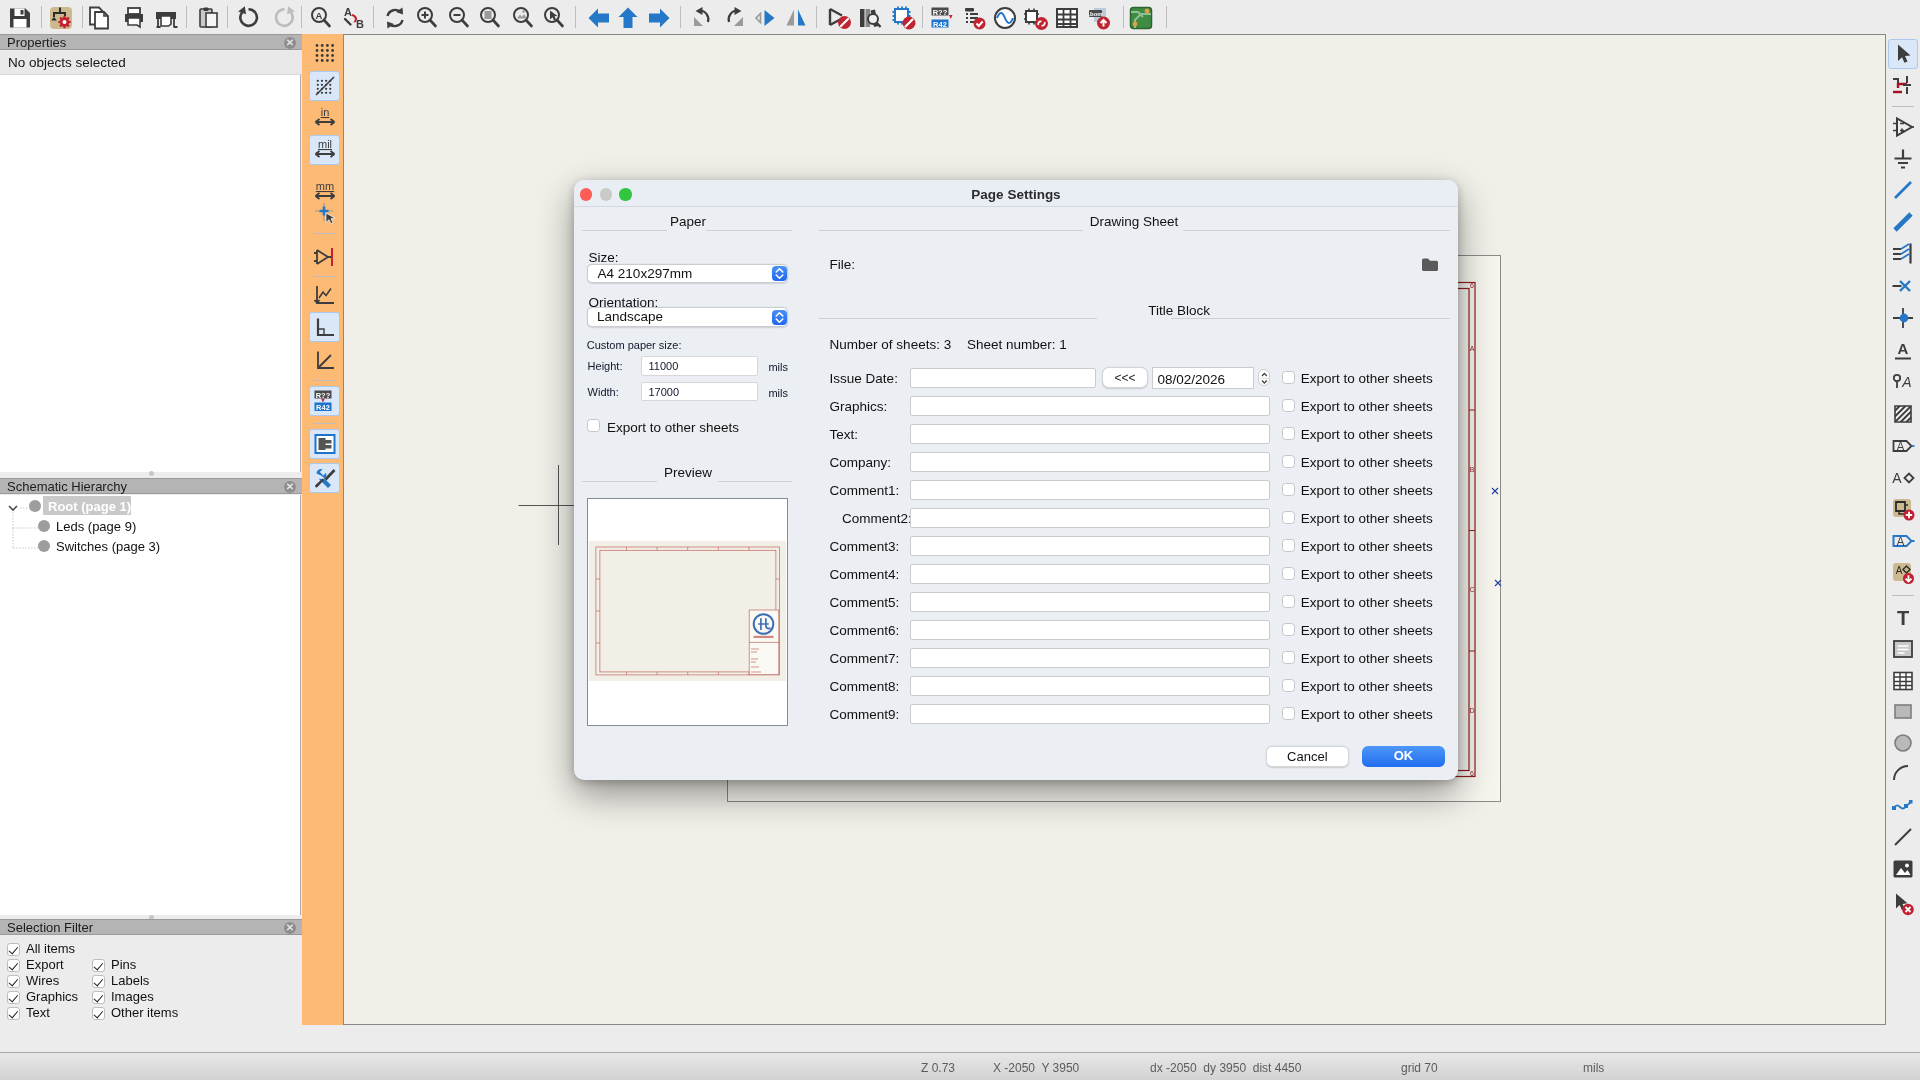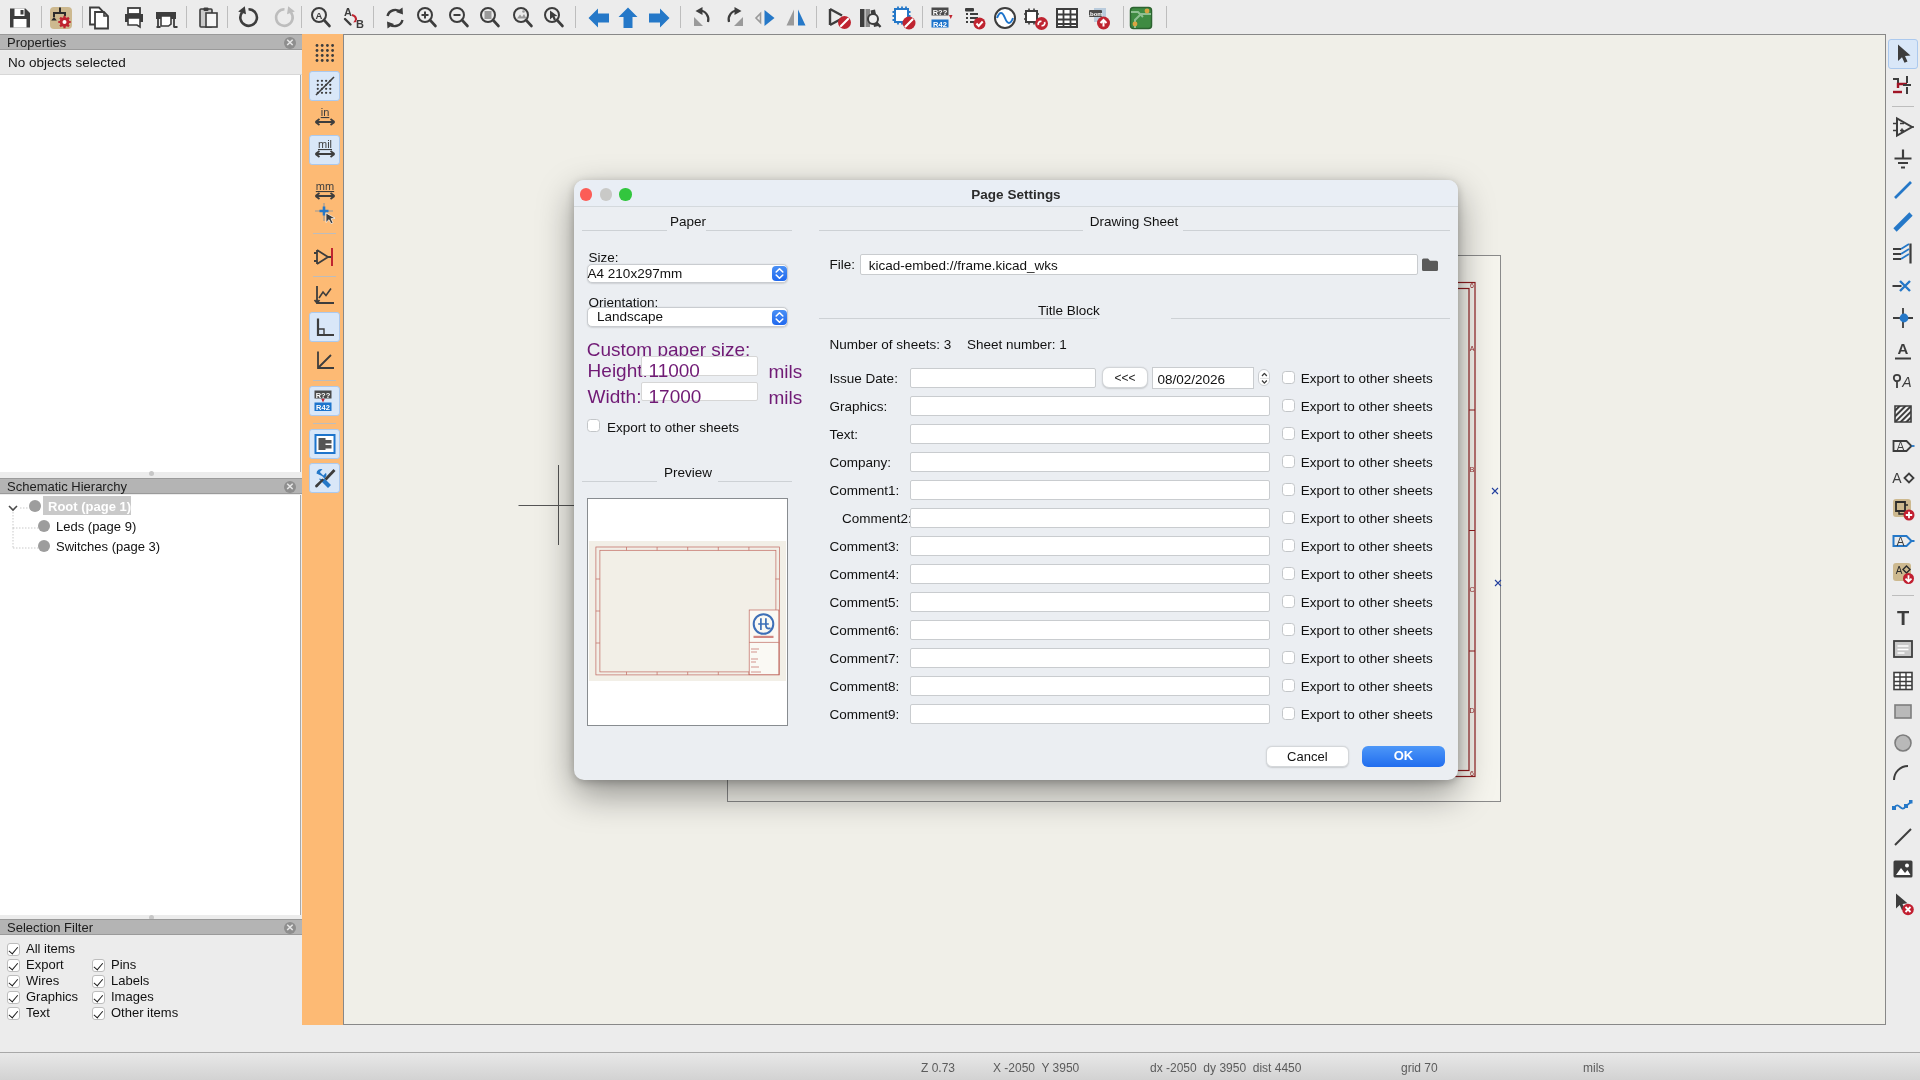--- a/index.html
+++ b/index.html
@@ -9,21 +9,21 @@
 .pclose{position:absolute;right:6px;top:2px;width:12px;height:12px;border-radius:50%;background:#8e8e8e;color:#e6e6e6;font-size:10px;line-height:12px;text-align:center;font-weight:bold}
 #canvas{position:absolute;left:343px;top:34px;width:1543px;height:991px;background:#f0efe8;border:1px solid #888}
 #lefttools{position:absolute;left:302px;top:34px;width:41px;height:991px;background:#fdba74}
 #righttools{position:absolute;left:1886px;top:34px;width:34px;height:991px;background:#ececec}
 #statusbar{position:absolute;left:0;top:1052px;width:1920px;height:28px;background:linear-gradient(#e8e8e8,#d2d2d2);border-top:1px solid #a8a8a8;color:#5c5c5c;font-size:12px}
 .sb{position:absolute;top:8px;white-space:pre}
 #dialog{position:absolute;left:574px;top:180px;width:884px;height:600px;background:#ebeef2;border-radius:10px;box-shadow:0 14px 36px rgba(0,0,0,.40),0 2px 8px rgba(0,0,0,.22)}
 .hdr{position:absolute;font-size:13.5px;color:#111}
 .hline{position:absolute;height:1px;background:#cdd1d5}
 .lbl{position:absolute;font-size:13.5px;color:#111;white-space:pre}
-.glbl{position:absolute;font-size:19px;color:#701a75;white-space:pre}
+.glbl{position:absolute;font-size:11px;color:#0f172a;white-space:pre}
 .inp{position:absolute;background:#fff;border:1px solid #c9cccf;border-radius:2px}
 .cb{position:absolute;width:13px;height:13px;background:#fff;border:1px solid #c3c6c9;border-radius:3.5px}
 .combo{position:absolute;background:#fff;border:1px solid #c9ccd0;border-radius:5px;box-shadow:0 .5px 1.5px rgba(0,0,0,.12);font-size:13.5px;color:#111}
 .spin{position:absolute;width:15px;height:15px;border-radius:4px;background:linear-gradient(#4a90f5,#2068ee)}
 .tree{font-size:13px;color:#111}
 .mcb{position:absolute;width:13px;height:13px;background:#fff;border:1px solid #bdbdbd;border-radius:3px}
 .mcb::after{content:"";position:absolute;left:3.2px;top:0.6px;width:4px;height:7.5px;border:solid #1c1c1c;border-width:0 1.7px 1.7px 0;transform:rotate(40deg)}
 .flbl{position:absolute;font-size:13px;color:#111;line-height:13px}
 </style></head>
 <body>
@@ -524,21 +524,21 @@
   <div class="abs" style="left:0;top:0;width:884px;height:27px;background:#e9eef5;border-radius:10px 10px 0 0;border-bottom:1px solid #d4d9dd"></div>
   <div class="abs" style="left:5.7px;top:8.2px;width:12.4px;height:12.4px;border-radius:50%;background:#fc5d57"></div>
   <div class="abs" style="left:25.5px;top:8.2px;width:12.4px;height:12.4px;border-radius:50%;background:#c9c9c7"></div>
   <div class="abs" style="left:45.2px;top:8.2px;width:12.4px;height:12.4px;border-radius:50%;background:#32c63e"></div>
   <div class="abs" style="left:300px;top:7px;width:284px;text-align:center;font-size:13.5px;font-weight:bold;color:#2b2b2b">Page Settings</div>
 
   <div class="hdr" style="left:60px;top:34px;width:108px;text-align:center">Paper</div>
   <div class="hline" style="left:8px;top:50px;width:85px"></div>
   <div class="hline" style="left:132px;top:50px;width:86px"></div>
   <div class="lbl" style="left:14.5px;top:70px">Size:</div>
-  <div class="combo" style="left:12.6px;top:83.7px;width:201.5px;height:19.3px;line-height:18px;padding-left:0">A4 210x297mm</div>
+  <div class="combo" style="left:12.6px;top:83.7px;width:201.5px;height:19.3px;line-height:18px;padding-left:10px">A4 210x297mm</div>
   <div class="spin" style="left:198.1px;top:86px"><svg width="15" height="15">
         <path d="M4.2,6 7.5,2.8 10.8,6 M4.2,9 7.5,12.2 10.8,9" stroke="#fff" stroke-width="1.6" fill="none" stroke-linecap="round" stroke-linejoin="round"></path>
       </svg></div>
   <div class="lbl" style="left:14.5px;top:114.6px">Orientation:</div>
   <div class="combo" style="left:12.6px;top:127.4px;width:201.5px;height:19.3px;line-height:18px;padding-left:9.4px">Landscape</div>
   <div class="spin" style="left:198.1px;top:129.6px"><svg width="15" height="15">
         <path d="M4.2,6 7.5,2.8 10.8,6 M4.2,9 7.5,12.2 10.8,9" stroke="#fff" stroke-width="1.6" fill="none" stroke-linecap="round" stroke-linejoin="round"></path>
       </svg></div>
   <div class="glbl" style="left:12.7px;top:159px">Custom paper size:</div>
   <div class="glbl" style="left:13.6px;top:180px">Height:</div>
@@ -569,27 +569,24 @@
     </g>
     <circle cx="174.5" cy="83" r="9.8" fill="none" stroke="#3d6fb7" stroke-width="2"></circle>
     <path d="M169.2,83 h10.6 M171.9,77.2 v11.8 M176.9,77.2 v7.2 a3.2,3.2 0 0 0 3.2,3.2 l1.4,-0.6" stroke="#3d6fb7" stroke-width="1.7" fill="none"></path>
     <rect x="164.5" y="94.8" width="20" height="2.2" fill="#c0564e" opacity="0.7"></rect>
   </svg>
 
   <div class="hdr" style="left:480px;top:34px;width:160px;text-align:center">Drawing Sheet</div>
   <div class="hline" style="left:244.5px;top:50px;width:264px"></div>
   <div class="hline" style="left:609px;top:50px;width:267px"></div>
   <div class="lbl" style="left:255.6px;top:77px">File:</div>
-  <div class="inp" style="left:285.8px;top:74.2px;width:558.6px;height:20.4px">
-      <span class="lbl" style="left:8px;top:3px">kicad-embed://frame.kicad_wks</span>
-    </div>
   <svg class="abs" style="left:846px;top:76px" width="20" height="18">
       <path d="M2,4 a1.5,1.5 0 0 1 1.5,-1.5 h4.5 l2,2.2 h6.5 a1.5,1.5 0 0 1 1.5,1.5 v7.3 a1.5,1.5 0 0 1 -1.5,1.5 h-13 a1.5,1.5 0 0 1 -1.5,-1.5 z" fill="#5a5a5a"></path>
     </svg>
-  <div class="hdr" style="left:464px;top:122.6px;width:160px;text-align:left">Title Block</div>
+  <div class="hdr" style="left:476px;top:122.6px;width:160px;text-align:right">Title Block</div>
   <div class="hline" style="left:244.5px;top:138.3px;width:278px"></div>
   <div class="hline" style="left:597px;top:138.3px;width:279px"></div>
   <div class="lbl" style="left:255.6px;top:157px">Number of sheets: 3</div>
   <div class="lbl" style="left:392.9px;top:157px">Sheet number: 1</div>
 
   <div class="lbl" style="left:255.6px;top:191.3px">Issue Date:</div>
   <div class="inp" style="left:335.8px;top:187.8px;width:186.5px;height:20px"></div>
   <div class="abs" style="left:528.4px;top:187.1px;width:45.4px;height:21px;background:#fff;border:1px solid #d2d5d8;border-radius:7px;box-shadow:0 .5px 1.5px rgba(0,0,0,.15);font-size:12px;color:#222;text-align:center;line-height:20px">&lt;&lt;&lt;</div>
   <div class="inp" style="left:578.4px;top:187.1px;width:101.4px;height:21.5px;border-radius:0">
       <span class="lbl" style="left:4px;top:3.5px">08/02/2026</span>

